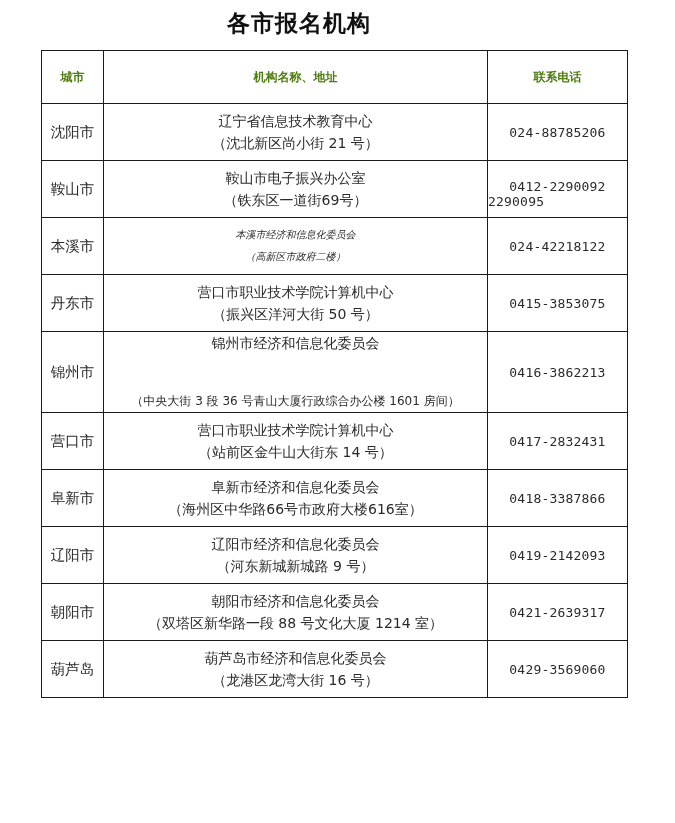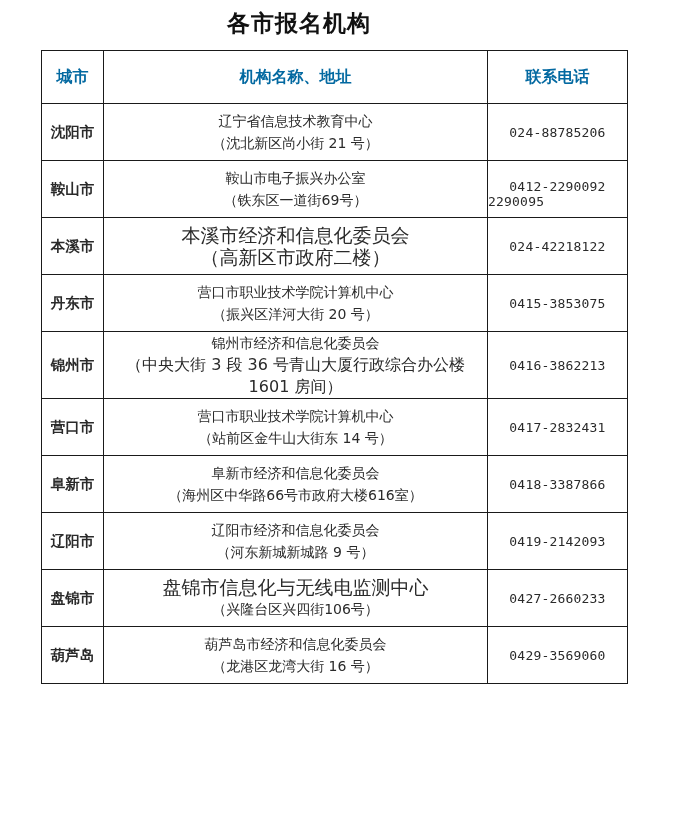--- a/index.html
+++ b/index.html
@@ -39,46 +39,47 @@
       text-align: center;
       vertical-align: middle;
       padding: 0;
     }
     col.c-city { width: 62px; }
     col.c-org { width: 384px; }
     col.c-phone { width: 140px; }
     thead th {
       height: 52px;
       font-weight: bold;
-      font-size: 16px;
-      color: #0369a1;
+      font-size: 12px;
+      color: #4d7c0f;
     }
     tbody td {
       height: 56px;
       font-family: "DejaVu Sans", "Liberation Sans", sans-serif;
       font-size: 14px;
       color: #2a2a2a;
     }
     td.city {
       font-size: 14.5px;
-      font-weight: bold;
     }
     td.org .name {
       display: block;
       line-height: 22px;
     }
     td.org .addr {
       display: block;
       line-height: 22px;
     }
     td.org .addr.small {
-      font-size: 16px;
+      font-size: 12px;
+      margin-top: 36px;
     }
     td.org .name.large, td.org .addr.large {
-      font-size: 19px;
+      font-size: 10px;
+      font-style: italic;
     }
     td.phone {
       font-family: "DejaVu Sans Mono", "Liberation Mono", monospace;
       font-size: 13px;
       letter-spacing: 0.2px;
     }
     td.phone .line2 {
       display: block;
       text-align: left;
       padding-right: 24px;
@@ -134,21 +135,21 @@
         <span class="addr large">（高新区市政府二楼）</span>
       </td>
       <td class="phone">
         <span class="line1">024-42218122</span>
       </td>
     </tr>
     <tr>
       <td class="city">丹东市</td>
       <td class="org">
         <span class="name">营口市职业技术学院计算机中心</span>
-        <span class="addr">（振兴区洋河大街 20 号）</span>
+        <span class="addr">（振兴区洋河大街 50 号）</span>
       </td>
       <td class="phone">
         <span class="line1">0415-3853075</span>
       </td>
     </tr>
     <tr>
       <td class="city">锦州市</td>
       <td class="org">
         <span class="name">锦州市经济和信息化委员会</span>
         <span class="addr small">（中央大街 3 段 36 号青山大厦行政综合办公楼 1601 房间）</span>
@@ -181,27 +182,27 @@
       <td class="city">辽阳市</td>
       <td class="org">
         <span class="name">辽阳市经济和信息化委员会</span>
         <span class="addr">（河东新城新城路 9 号）</span>
       </td>
       <td class="phone">
         <span class="line1">0419-2142093</span>
       </td>
     </tr>
     <tr>
-      <td class="city">盘锦市</td>
-      <td class="org">
-        <span class="name large">盘锦市信息化与无线电监测中心</span>
-        <span class="addr">（兴隆台区兴四街106号）</span>
-      </td>
-      <td class="phone">
-        <span class="line1">0427-2660233</span>
+      <td class="city">朝阳市</td>
+      <td class="org">
+        <span class="name">朝阳市经济和信息化委员会</span>
+        <span class="addr">（双塔区新华路一段 88 号文化大厦 1214 室）</span>
+      </td>
+      <td class="phone">
+        <span class="line1">0421-2639317</span>
       </td>
     </tr>
     <tr>
       <td class="city">葫芦岛</td>
       <td class="org">
         <span class="name">葫芦岛市经济和信息化委员会</span>
         <span class="addr">（龙港区龙湾大街 16 号）</span>
       </td>
       <td class="phone">
         <span class="line1">0429-3569060</span>

